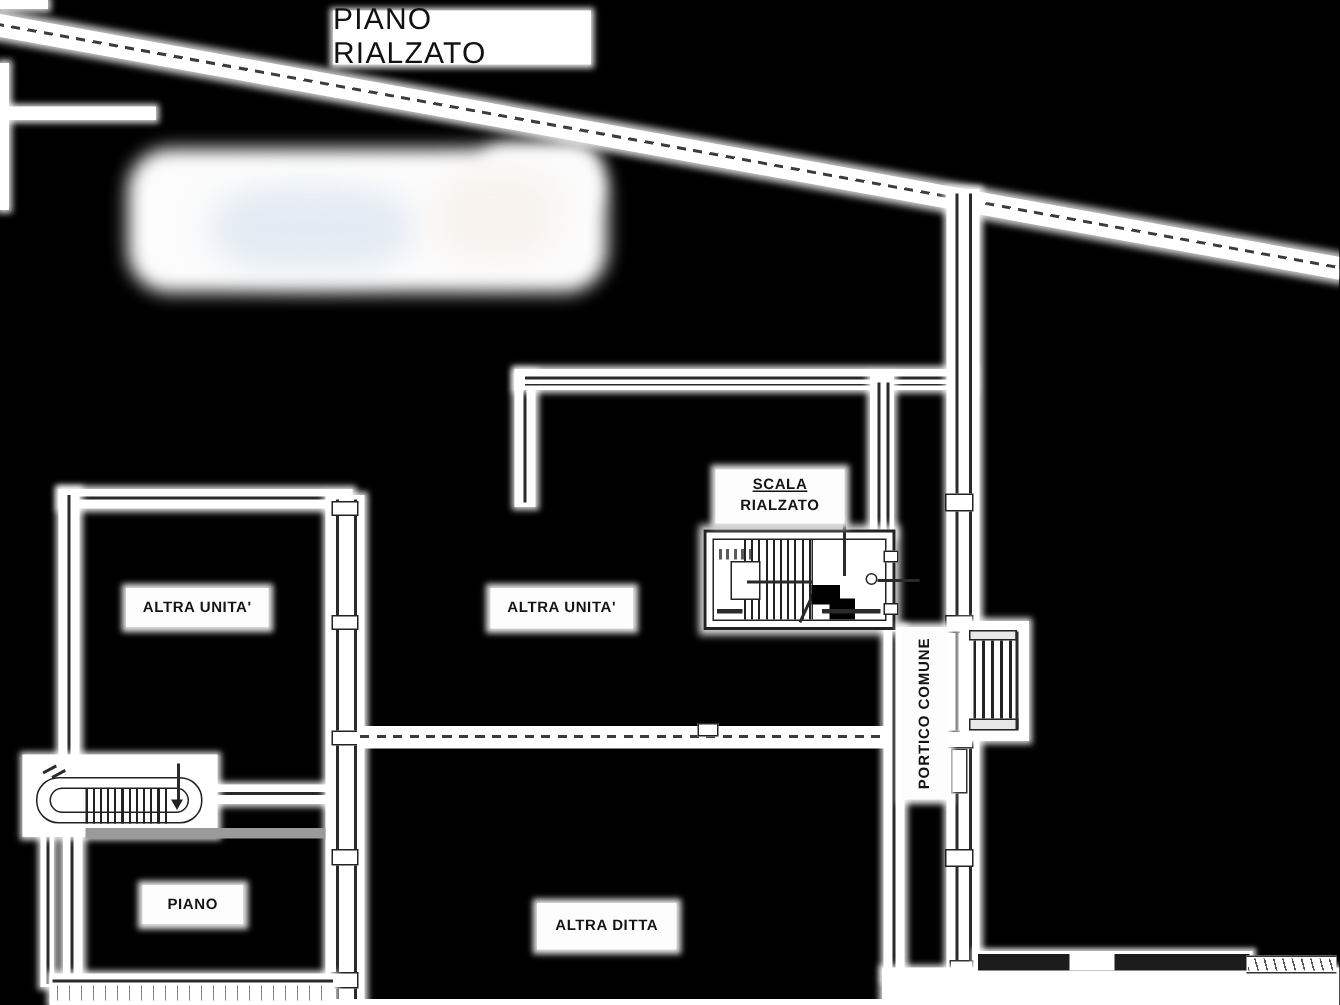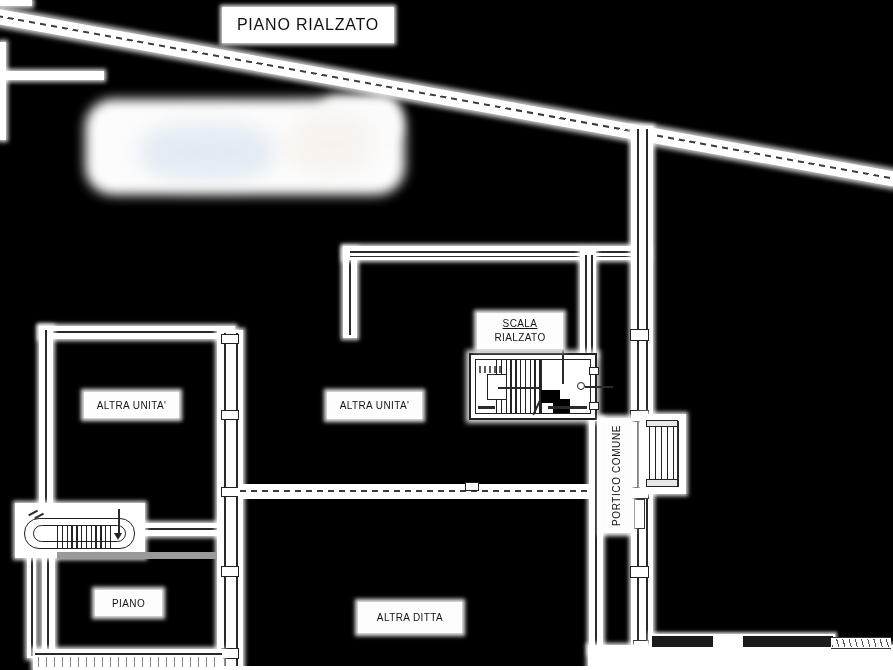--- a/index.html
+++ b/index.html
@@ -4,21 +4,21 @@
 <style>
   html,body{margin:0;padding:0;background:#000;}
   #canvas{position:relative;width:893px;height:670px;background:#000;overflow:hidden;
           font-family:"Liberation Sans",sans-serif;}
   .abs{position:absolute;}
   .halo{position:absolute;background:#fff;box-shadow:0 0 4px 2px rgba(255,255,255,.85);}
   .ln{position:absolute;background:#2a2a2a;}
   .jamb{position:absolute;background:#fff;border:1.5px solid #222;box-sizing:border-box;}
   .lbl{position:absolute;background:#fdfdfd;box-shadow:0 0 4px 3px rgba(255,255,255,.9);
        display:flex;align-items:center;justify-content:center;
-       color:#141414;font-weight:normal;font-size:10px;letter-spacing:.4px;white-space:nowrap;}
+       color:#141414;font-weight:bold;font-size:10px;letter-spacing:.4px;white-space:nowrap;}
   .treads{position:absolute;background:repeating-linear-gradient(90deg,#222 0 1.4px,transparent 1.4px 4.8px);}
   .dashline{position:absolute;background:repeating-linear-gradient(90deg,#3c3c3c 0 6px,transparent 6px 11px);}
   .blur{filter:blur(6px);}
 </style>
 </head>
 <body>
 
 <div id="canvas">
 
   <div class="halo" style="left:0;top:0;width:32px;height:6px;"></div>
@@ -27,21 +27,21 @@
 
   <div class="abs" style="left:-2px;top:9px;width:912px;height:15px;background:#fff;
               box-shadow:0 0 5px 3px rgba(255,255,255,.8);
               transform:rotate(10.28deg);transform-origin:0 0;">
     <div class="dashline" style="left:0;top:6px;width:100%;height:2.2px;"></div>
   </div>
 
   <div class="abs" style="left:222px;top:7px;width:172px;height:36px;background:#fff;
               box-shadow:0 0 4px 2px rgba(255,255,255,.9);
               display:flex;align-items:center;justify-content:center;">
-    <span style="font-size:16px;color:#111;letter-spacing:.8px;border-radius:22px;">PIANO RIALZATO</span>
+    <span style="font-size:20px;color:#111;letter-spacing:.8px;border-radius:22px;">PIANO RIALZATO</span>
   </div>
 
   <div class="abs blur" style="left:85px;top:99px;width:320px;height:96px;background:#fcfcfc;border-radius:28px;"></div>
   <div class="abs blur" style="left:320px;top:96px;width:80px;height:45px;background:#fbfbfb;border-radius:16px;"></div>
   <div class="abs" style="left:140px;top:124px;width:135px;height:56px;background:#dce6f1;border-radius:40%;
               filter:blur(11px);opacity:.8;"></div>
   <div class="abs" style="left:288px;top:113px;width:85px;height:62px;background:#f6efe9;border-radius:40%;
               filter:blur(11px);opacity:.7;"></div>
 
   <div class="halo" style="left:39px;top:326px;width:196px;height:13px;"></div>
@@ -156,20 +156,20 @@
 
   <div class="lbl" style="left:84px;top:392px;width:95px;height:26px;">
     <span>ALTRA UNITA'</span>
   </div>
   <div class="lbl" style="left:327px;top:392px;width:95px;height:27px;">
     <span>ALTRA UNITA'</span>
   </div>
   <div class="lbl" style="left:95px;top:590px;width:67px;height:26px;">
     <span>PIANO</span>
   </div>
-  <div class="lbl" style="left:358px;top:602px;width:104px;height:31px;">
+  <div class="lbl" style="left:358px;top:602px;width:93px;height:31px;">
     <span>ALTRA DITTA</span>
   </div>
   <div class="lbl" style="left:601px;top:418px;width:31px;height:115px;">
     <span style="writing-mode:vertical-rl;transform:rotate(180deg);font-size:10px;letter-spacing:.6px;">PORTICO COMUNE</span>
   </div>
 
 </div>
 
 </body></html>

